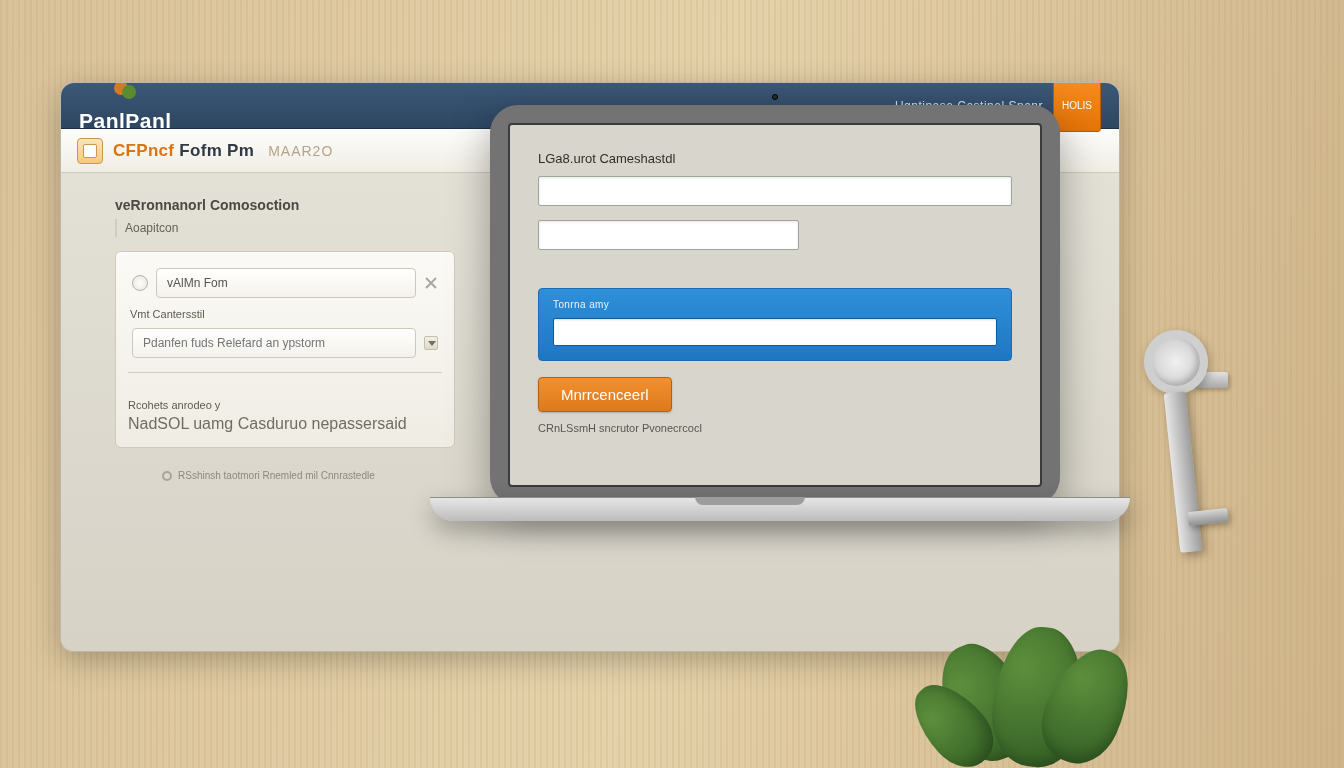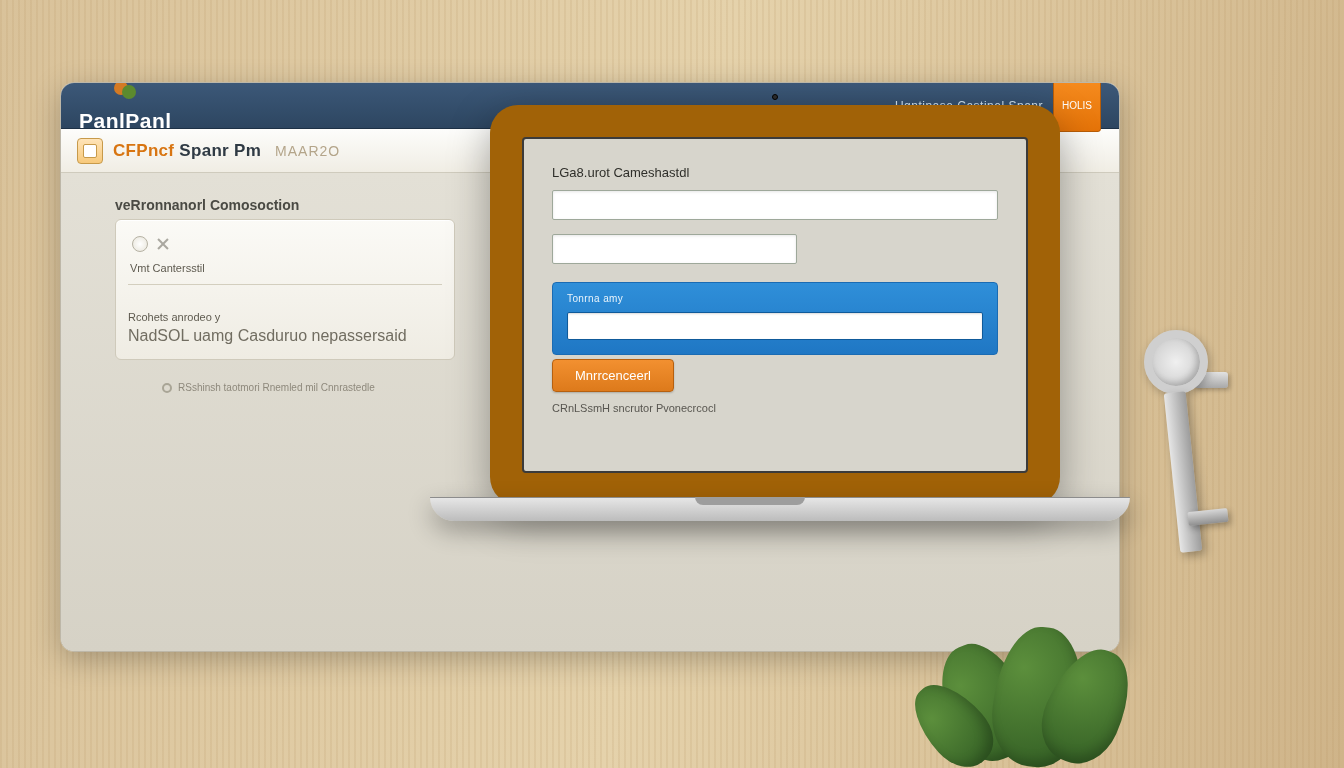--- a/index.html
+++ b/index.html
@@ -138,24 +138,24 @@
 
     
     .laptop {
       position: absolute;
       left: 430px; top: 105px;
       width: 640px; height: 490px;
     }
     .bezel {
       position: absolute; left: 60px; top: 0;
       width: 570px; height: 400px;
-      background: #a16207;
+      background: #737373;
       border-radius: 28px;
       box-shadow: 0 14px 40px rgba(0,0,0,0.35);
-      padding: 32px;
+      padding: 18px;
     }
     .screen {
       width: 100%; height: 100%;
       background: #d7d5cc;
       border: 2px solid #3b3b3b;
       border-radius: 4px;
       position: relative;
       padding: 26px 28px;
     }
     .cam { position:absolute; left: 50%; top: -11px; transform: translateX(-50%);
@@ -164,29 +164,29 @@
     .scr-input {
       height: 30px; background:#fff;
       border: 1px solid #9ea89a; border-radius: 2px; width: 100%;
       margin-bottom: 14px; box-shadow: inset 0 1px 3px rgba(0,0,0,.1);
     }
     .scr-input.short { width: 55%; }
     .highlight-box {
       background: linear-gradient(#2f8fd9, #1f77c4);
       border: 1px solid #1a6bb3; border-radius: 4px;
       padding: 10px 14px 14px 14px;
-      margin-top: 4px;
+      margin-top: 24px;
     }
     .hl-label { font-size: 10px; color: #e8f3fb; margin-bottom: 8px; letter-spacing:.4px; }
     .hl-input { height: 28px; background:#fff; border:1px solid #0f5a9a;
       border-radius:2px; width: 100%; box-shadow: inset 0 1px 2px rgba(0,0,0,.15); }
     .scr-btn {
-      margin-top: 4px; display: inline-block;
+      margin-top: 16px; display: inline-block;
       background: linear-gradient(#f29030, #dd7a1b);
-      color:#fff; font-size: 13px; padding: 8px 22px;
+      color:#fff; font-size: 15px; padding: 8px 22px;
       border-radius: 4px; border:1px solid #b6600f;
       box-shadow: 0 1px 2px rgba(0,0,0,.2);
     }
     .scr-note { font-size: 11px; color:#585650; margin-top: 10px; }
     .laptop-base {
       position:absolute; left:0; top:392px; width:700px; height:24px;
       background: linear-gradient(#e6e6e6, #bcbcbc);
       border-radius: 0 0 24px 24px;
       box-shadow: 0 10px 24px rgba(0,0,0,.3);
       border-top: 1px solid #8c8c8c;
@@ -259,36 +259,42 @@
     </div>
     <div class="topbar-right">
       <span class="topbar-link">Ugntinase Castinel Spanr</span>
       <span class="topbar-btn">HOLIS</span>
     </div>
   </div>
 
   <div class="subbar">
     <span class="sub-icon"></span>
     <span class="sub-title-a">
-      <span class="orange">CFPncf</span><span> Spanr Pm</span>
+      <span class="orange">CFPncf</span><span> Fofm Pm</span>
     </span>
     <span class="sub-title-b">MAAR2O</span>
   </div>
 
   <div class="content">
     <div class="side-card">
       <div class="side-heading">veRronnanorl Comosoction</div>
+      <div class="side-sub">Aoapitcon</div>
 
       <div class="form-card">
         <div class="fc-row">
           <span class="fc-icon"></span>
+          <input class="fc-input" value="vAlMn Fom" style="">
           <span class="fc-cross"></span>
         </div>
 
         <div class="fc-label">Vmt Cantersstil</div>
+        <div class="fc-row">
+          <input class="fc-input dim" placeholder="Pdanfen fuds Relefard an ypstorm" style="">
+          <span class="fc-drop"></span>
+        </div>
 
         <div class="rule"></div>
         <div class="form-section-h">Rcohets anrodeo y</div>
         <div class="form-note">NadSOL uamg Casduruo nepassersaid</div>
       </div>
 
       <div class="footer-note">
         <span class="gear"></span>
         <span>RSshinsh taotmori Rnemled mil Cnnrastedle</span>
       </div>

